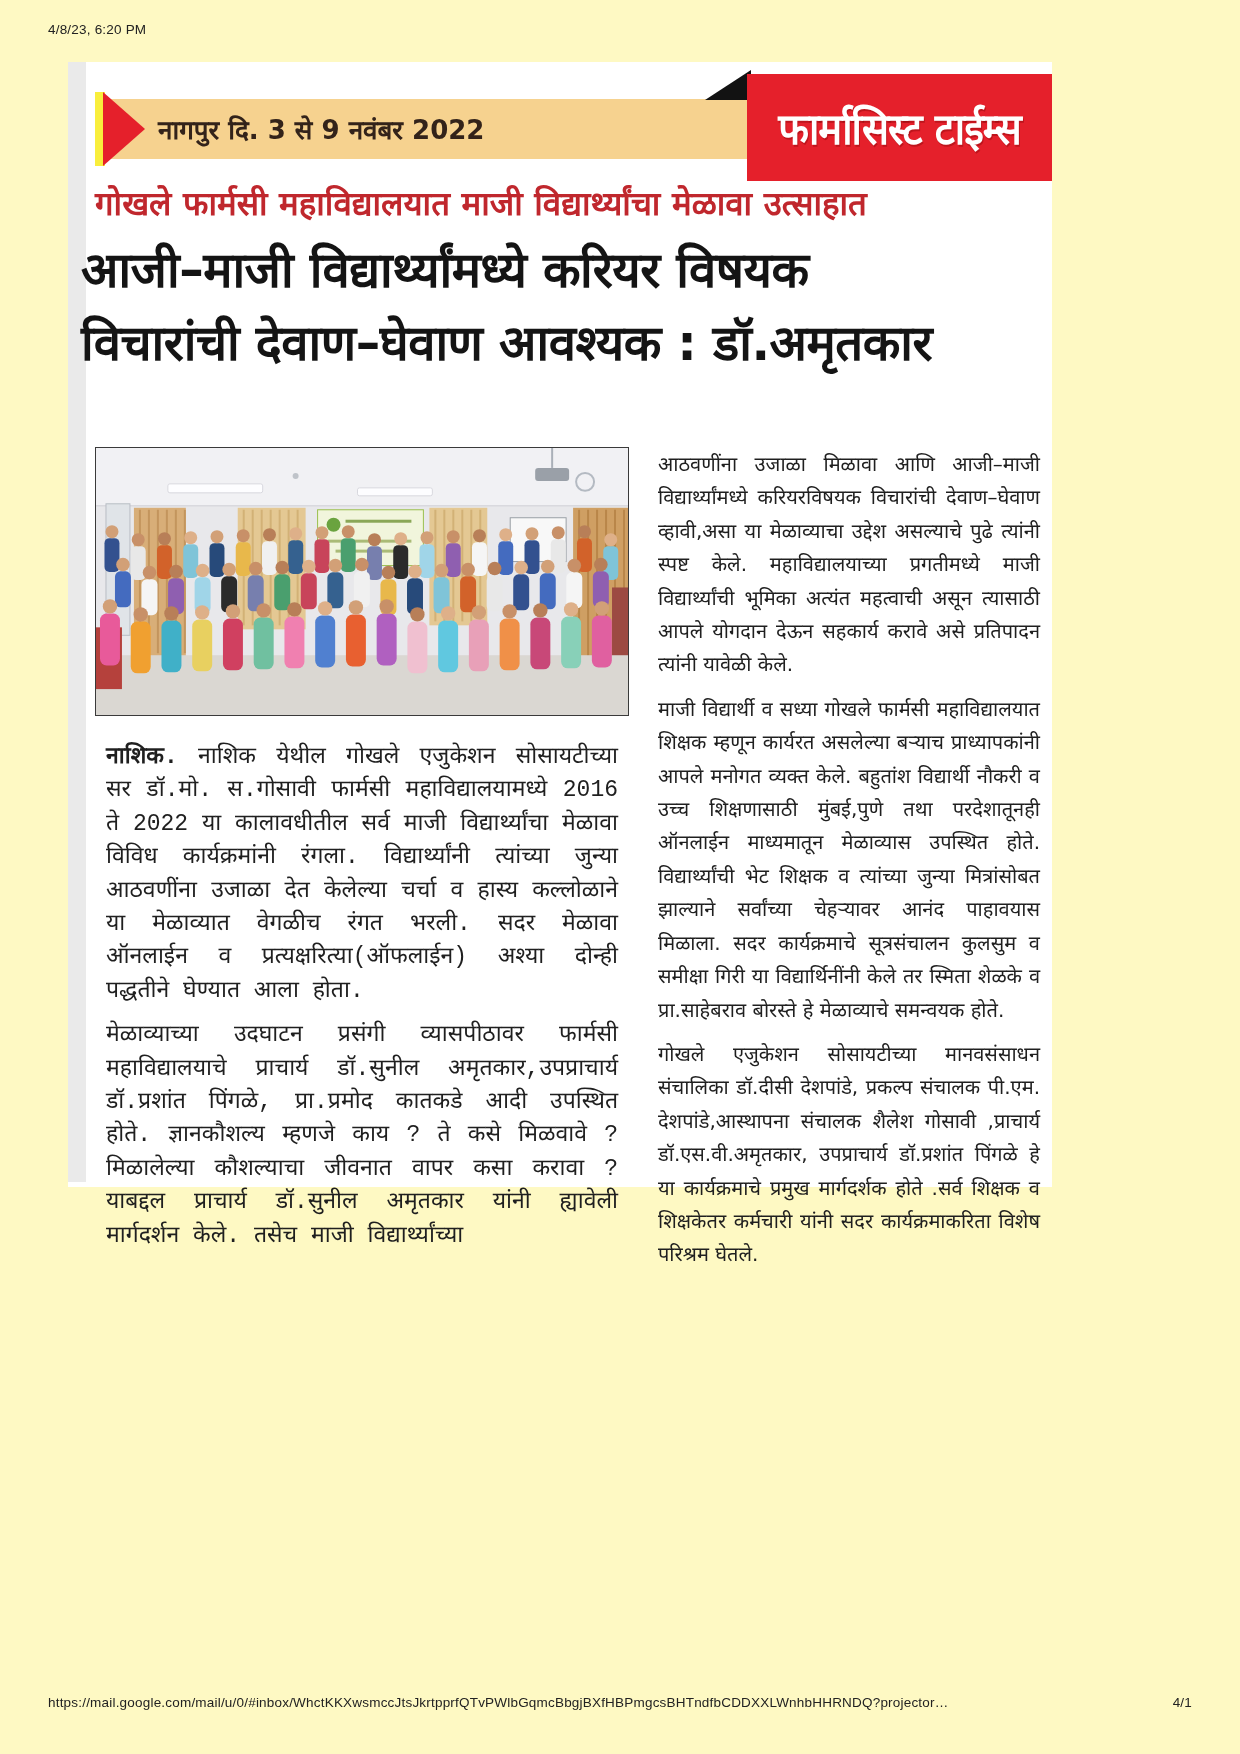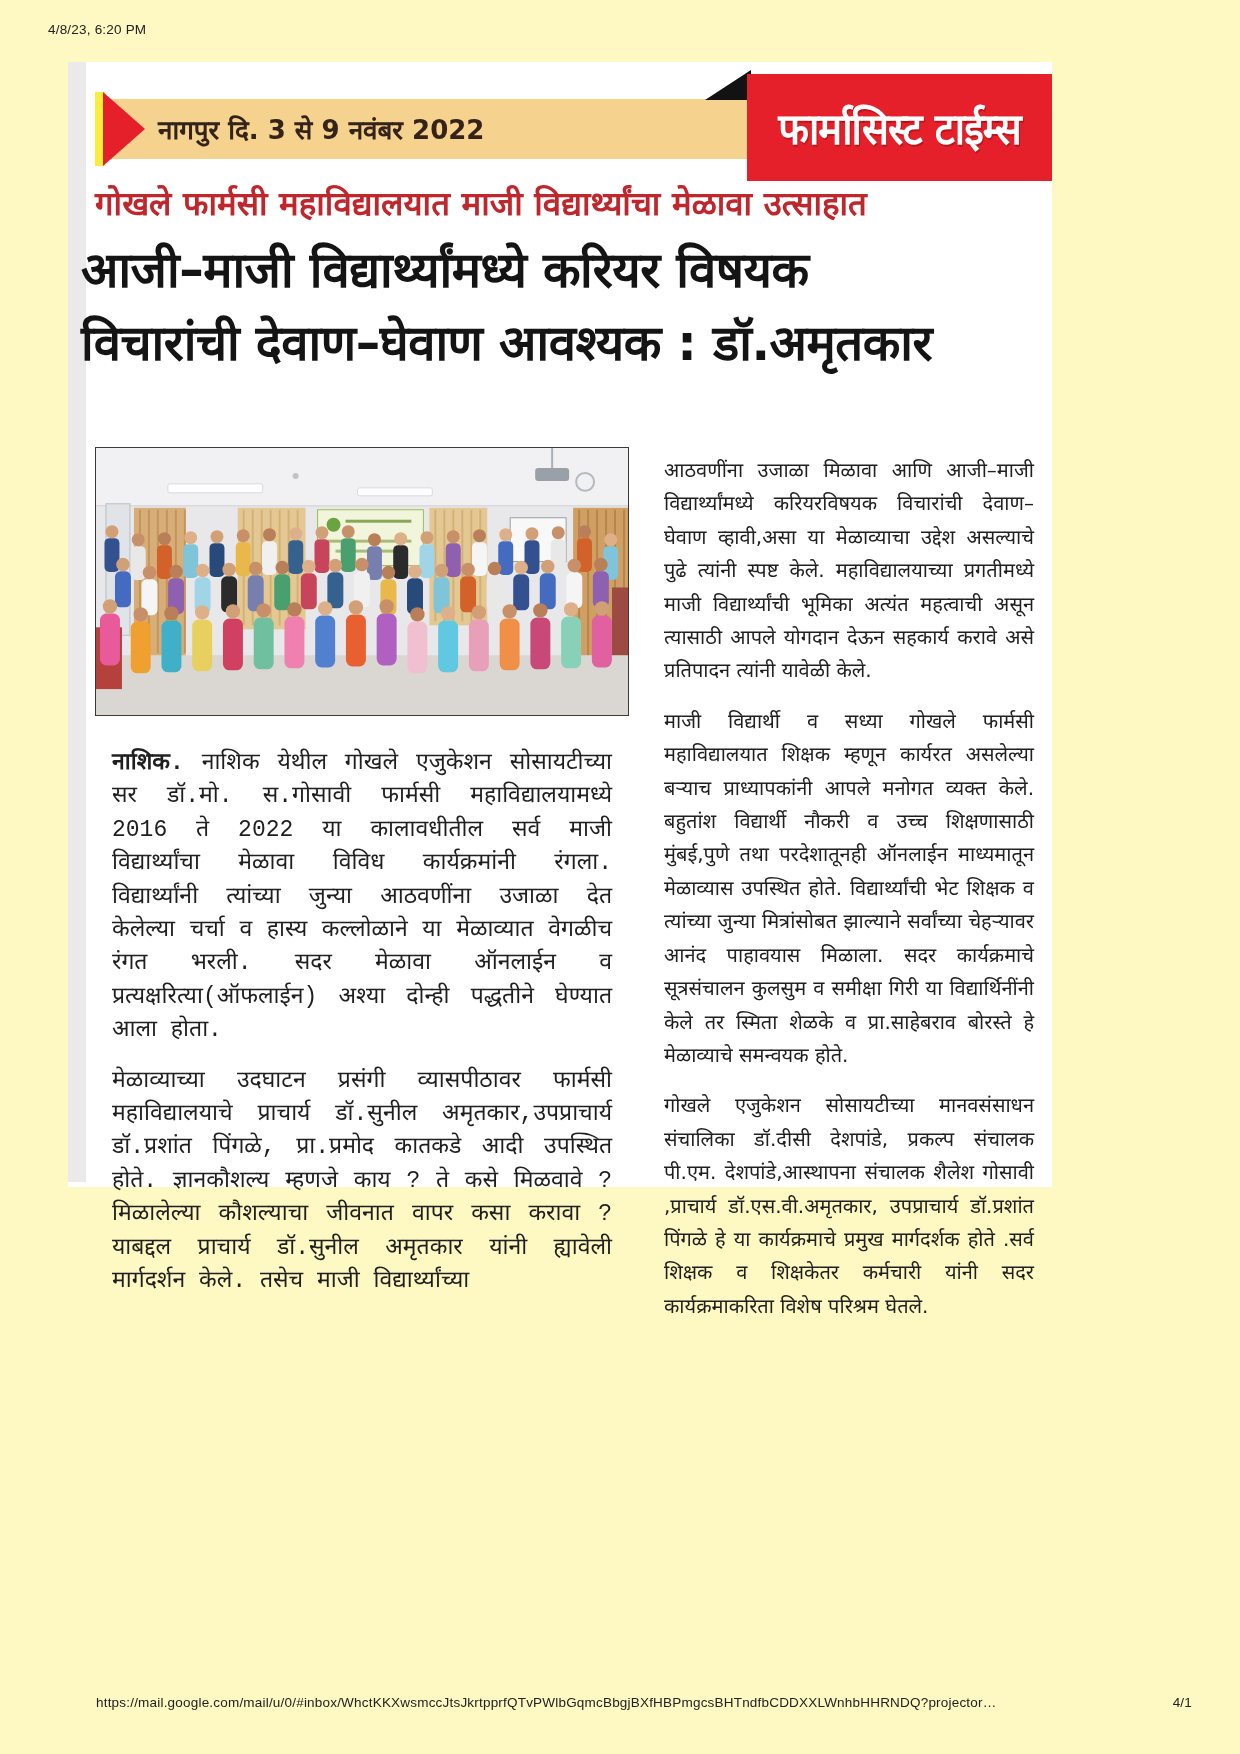--- a/index.html
+++ b/index.html
@@ -4,21 +4,21 @@
 <style>
   * { margin:0; padding:0; box-sizing:border-box; }
   html,body { background:#ffffff; }
   .page {
     position:relative; width:1240px; height:1754px; background:#fef9c3;
     font-family:"Liberation Sans", sans-serif; overflow:hidden;
   }
   .print-meta { position:absolute; font-size:13.5px; color:#222; letter-spacing:0.2px; }
   #hdr-date { left:48px; top:22px; }
   #hdr-file { left:0; top:22px; width:100%; text-align:center; }
-  #ftr-url  { left:48px; top:1695px; max-width:1080px; white-space:nowrap; overflow:hidden;margin-left:48px; }
+  #ftr-url  { left:48px; top:1695px; max-width:1080px; white-space:nowrap; overflow:hidden; }
   #ftr-page { right:48px; top:1695px; }
 
   .clip { position:absolute; left:68px; top:62px; width:984px; height:1125px; background:#ffffff; }
   .scan-edge { position:absolute; left:0; top:0; width:18px; height:1120px; background:#eaeaea; }
 
   
   .cream-bar { position:absolute; left:27px; top:37px; width:652px; height:60px; background:#f6d28f; }
   .arrow-yellow { position:absolute; left:27px; top:30px; width:10px; height:74px; background:#f9ee3c; }
   .arrow-red { position:absolute; left:35px; top:30px; width:42px; height:74px; background:#e5202b;
                clip-path:polygon(0 0, 100% 50%, 0 100%); }
@@ -39,21 +39,21 @@
   .headline .hl { font-size:49px; line-height:73px; white-space:nowrap; letter-spacing:-0.5px; }
 
   
   .photo { position:absolute; left:27px; top:385px; width:534px; height:269px;
            border:1px solid #3a3a3a; background:#e6e6e9; }
   .photo svg { display:block; width:100%; height:100%; }
 
   
   .col { position:absolute; color:#1f1f1f; font-family:"DejaVu Sans", sans-serif;
          text-align:justify; }
-  .col p { margin:17px; }
+  .col p { margin:11px; }
   #col-left  { left:27px;  top:668px; width:534px; font-size:23px; line-height:33.4px;font-family:Liberation Mono, monospace; }
   #col-right { left:579px; top:375px; width:404px; font-size:20px; line-height:33.4px; }
   .lead { font-weight:700; }
 </style>
 </head>
 <body>
 
 <div class="page">
 
   <div id="hdr-date" class="print-meta">4/8/23, 6:20 PM</div>

